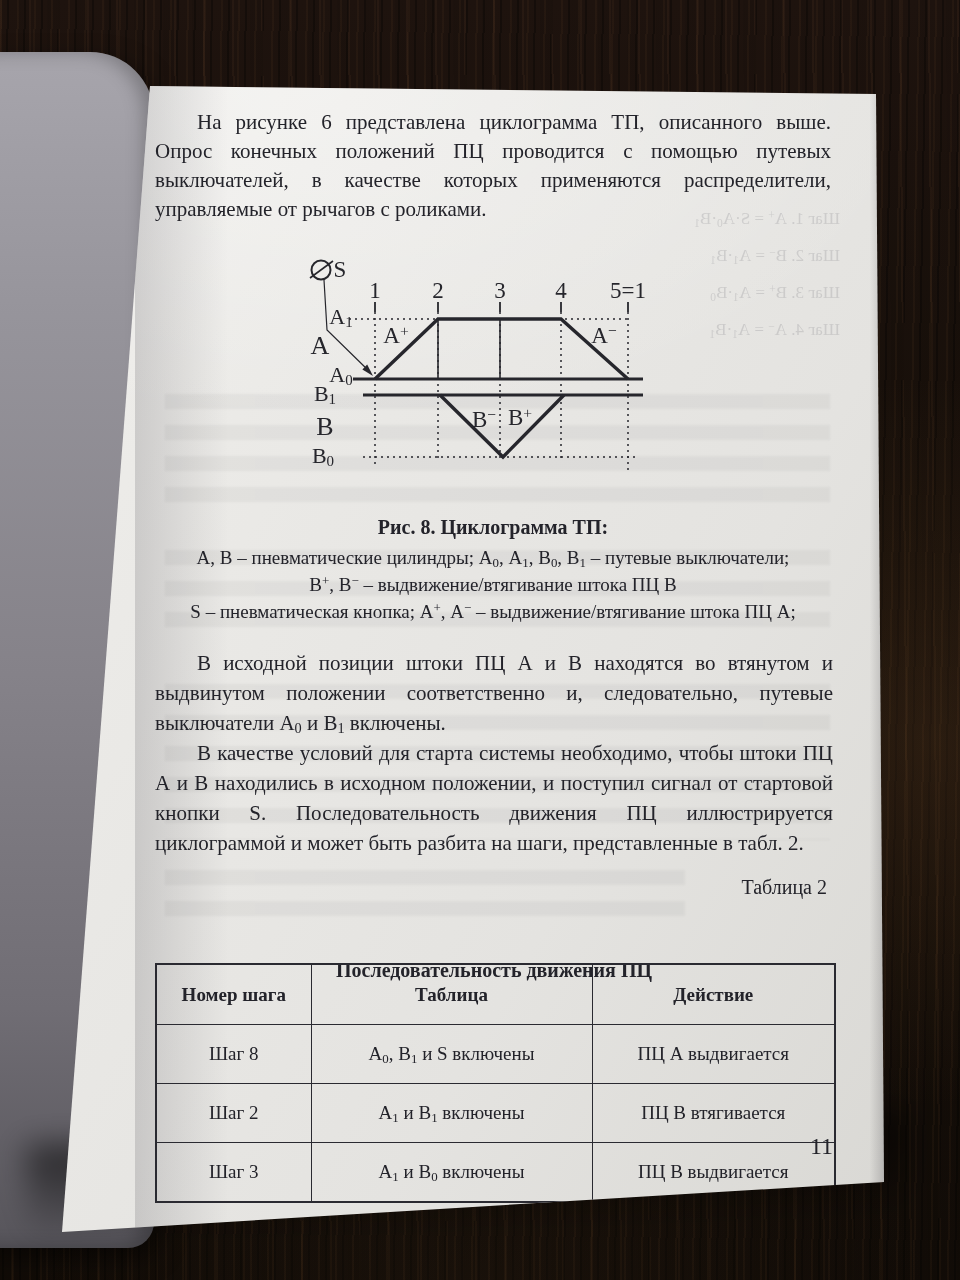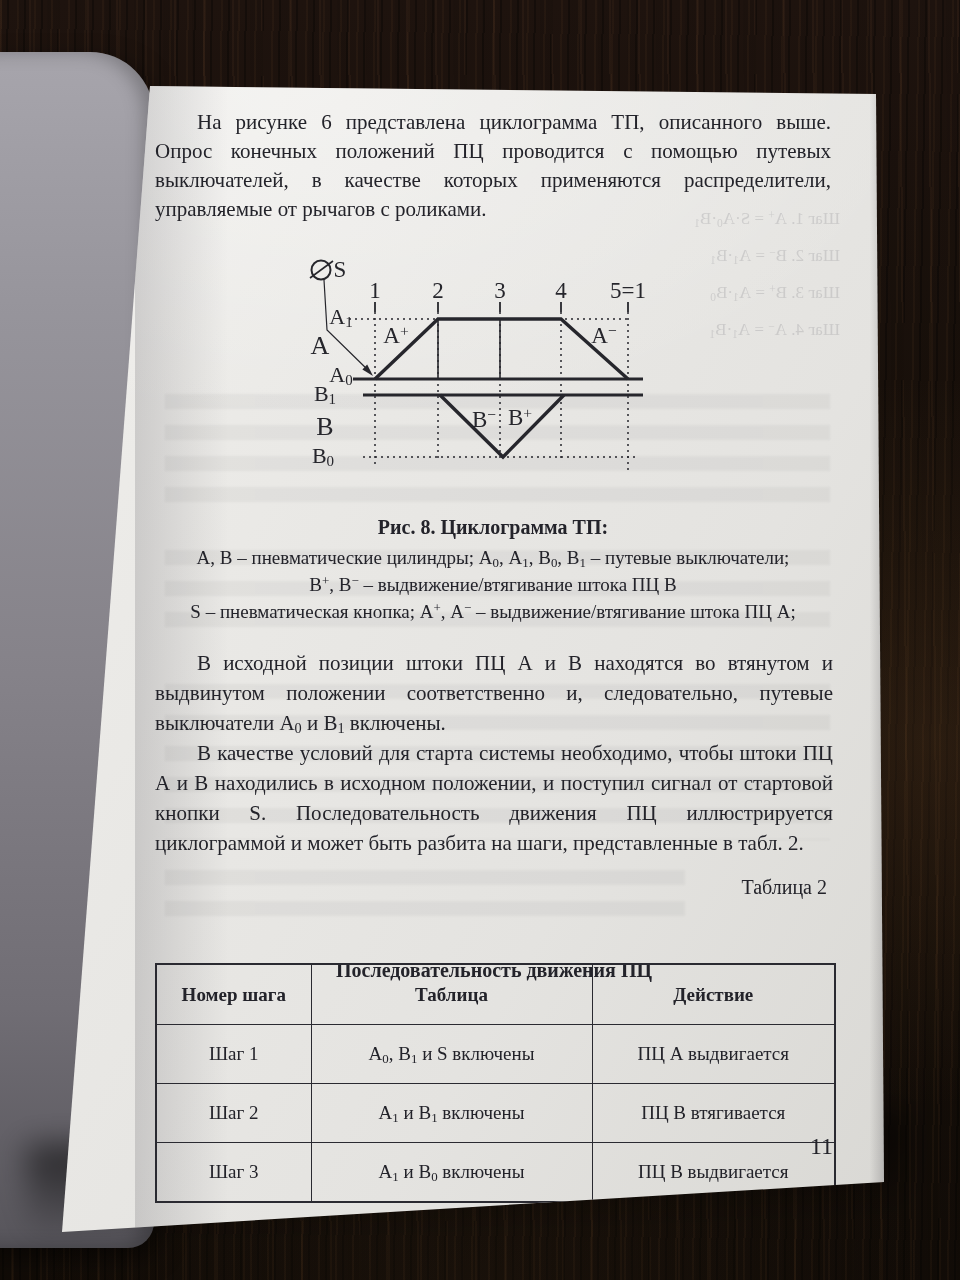--- a/index.html
+++ b/index.html
@@ -169,21 +169,21 @@
         </colgroup>
       <thead>
         <tr>
           <th>Номер шага</th>
           <th>Таблица</th>
           <th>Действие</th>
         </tr>
       </thead>
       <tbody>
         <tr>
-          <td>Шаг 1</td>
+          <td>Шаг 8</td>
           <td>А<sub>0</sub>, В<sub>1</sub> и S включены</td>
           <td>ПЦ А выдвигается</td>
         </tr>
         <tr>
           <td>Шаг 2</td>
           <td>А<sub>1</sub> и В<sub>1</sub> включены</td>
           <td>ПЦ В втягивается</td>
         </tr>
         <tr>
           <td>Шаг 3</td>

